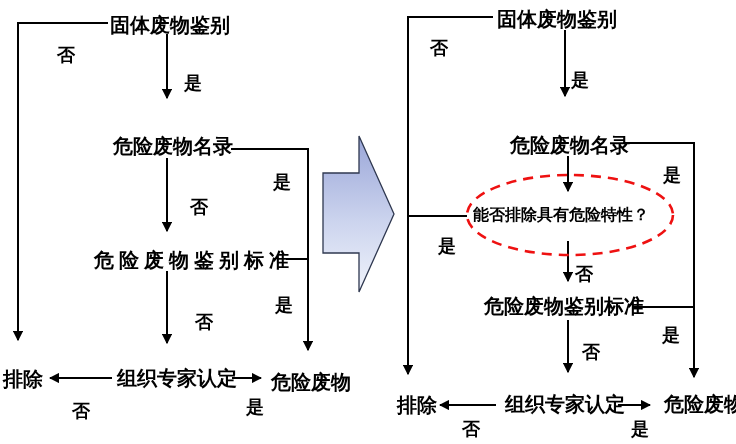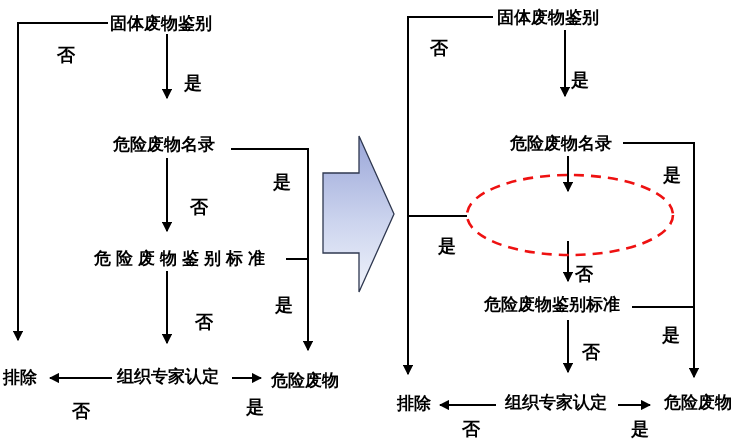--- a/index.html
+++ b/index.html
@@ -2,21 +2,21 @@
 <html><head>
 <meta charset="utf-8">
 <style>
   html,body{margin:0;padding:0;background:#ffffff;}
   #stage{
     position:relative;width:736px;height:444px;background:#ffffff;overflow:hidden;
     font-family:"DejaVu Sans","Liberation Sans",sans-serif;color:#000;
   }
   #connectors{position:absolute;left:0;top:0;width:736px;height:444px;}
   .t{position:absolute;font-weight:bold;white-space:nowrap;line-height:1.1;}
-  .node{font-size:17px;}
+  .node{font-size:20px;}
   .node.q{font-size:16px;}
   .node.sp{letter-spacing:5px;}
   .lbl{font-size:18px;}
 </style>
 </head>
 <body>
 
 <div id="stage">
 
   <svg id="connectors" viewBox="0 0 736 444" xmlns="http://www.w3.org/2000/svg">
@@ -73,20 +73,21 @@
   <div class="t node" style="left:117px;top:367px">组织专家认定</div>
   <div class="t lbl" style="left:72px;top:401px">否</div>
   <div class="t node" style="left:271px;top:371px">危险废物</div>
   <div class="t lbl" style="left:246px;top:397px">是</div>
 
   <div class="t node" style="left:497px;top:8px">固体废物鉴别</div>
   <div class="t lbl" style="left:430px;top:38px">否</div>
   <div class="t lbl" style="left:571px;top:70px">是</div>
   <div class="t node" style="left:510px;top:134px">危险废物名录</div>
   <div class="t lbl" style="left:663px;top:165px">是</div>
+  <div class="t node q" style="left:473px;top:206px">能否排除具有危险特性？</div>
   <div class="t lbl" style="left:438px;top:236px">是</div>
   <div class="t lbl" style="left:575px;top:264px">否</div>
   <div class="t node" style="left:484px;top:295px">危险废物鉴别标准</div>
   <div class="t lbl" style="left:662px;top:325px">是</div>
   <div class="t lbl" style="left:582px;top:342px">否</div>
   <div class="t node" style="left:397px;top:394px">排除</div>
   <div class="t node" style="left:505px;top:393px">组织专家认定</div>
   <div class="t lbl" style="left:462px;top:419px">否</div>
   <div class="t node" style="left:664px;top:393px">危险废物</div>
   <div class="t lbl" style="left:631px;top:419px">是</div>

